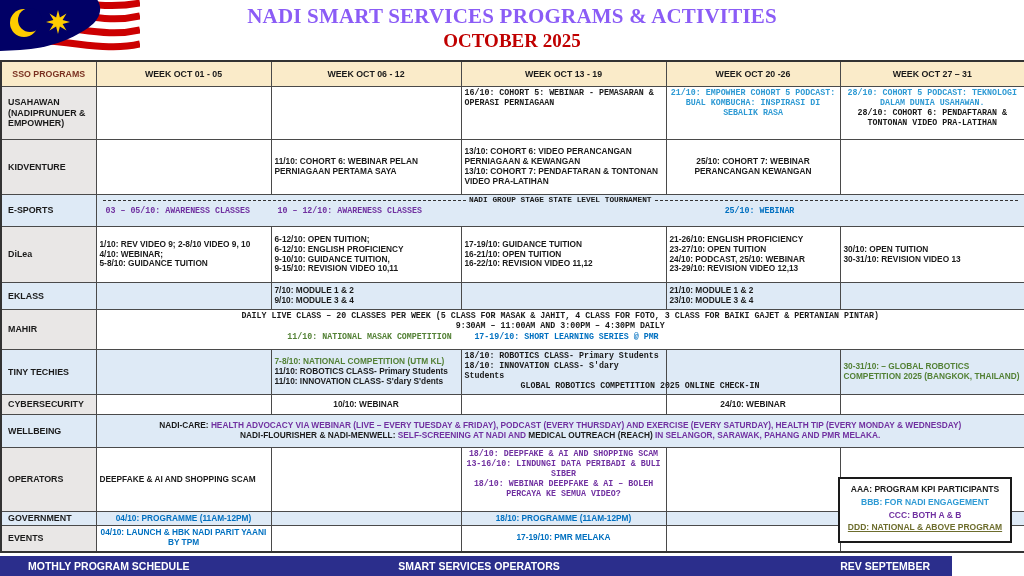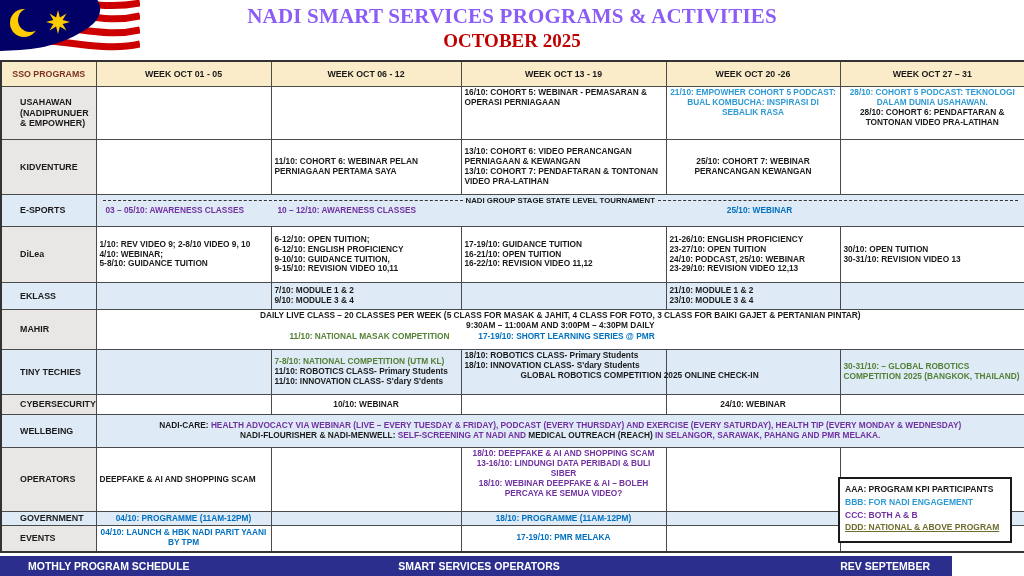--- a/index.html
+++ b/index.html
@@ -16,24 +16,24 @@
   .subtitle{font-family:"Liberation Serif", serif;font-weight:bold;font-size:19px;
          color:#C00000;margin-top:1px;}
 
   
   table.sched{position:absolute;top:60px;left:0;width:1024px;border-collapse:collapse;
         table-layout:fixed;border:2px solid #333;}
   td{border:1px solid #4a4a4a;padding:1px 3px;font-weight:bold;font-size:8.3px;
         line-height:1.2;color:#1a1a1a;overflow:visible;vertical-align:middle;}
   tr.head td{background:#FAEBC9;text-align:center;font-size:8.8px;height:22px;}
   td.corner{color:#7B3222;}
-  td.lbl{background:#E9E7E6;font-size:8.9px;padding-left:18px;}
+  td.lbl{background:#E9E7E6;font-size:8.9px;padding-left:6px;}
   tr.blue td{background:#DEEAF6;}
   tr.blue td.lbl{background:#DEEAF6;}
-  td.top{vertical-align:top;}
+  td.top{vertical-align:top;font-family:Liberation Mono, monospace;}
   td.ctr{text-align:center;}
   .c-blue{color:#0070C0;}
   .c-lblue{color:#2E9AD4;}
   .c-purple{color:#7030A0;}
   .c-green{color:#538135;}
   .c-olive{color:#6D6D2D;text-decoration:underline;}
   .c-black{color:#1a1a1a;}
 
   
   .spanwrap{position:relative;width:100%;height:100%;}
@@ -46,21 +46,21 @@
   .e3{left:660px;transform:translateX(-50%);}
   .m3a{left:270px;transform:translateX(-50%);}
   .m3b{left:467px;transform:translateX(-50%);}
   .mahir-line{text-align:center;}
 
   .overflow-line{white-space:nowrap;position:relative;z-index:4;margin-left:56px;}
 
   
   .legend{position:absolute;left:838px;top:477px;width:174px;height:66px;background:#fff;
         border:2px solid #1a1a1a;padding:4px 5px;box-sizing:border-box;z-index:10;
-        font-size:8.5px;font-weight:bold;line-height:1.5;}
+        font-size:8.5px;font-weight:bold;line-height:1.5;text-align:center;}
 
   
   .footer{position:absolute;left:0;bottom:0;width:952px;height:20px;background:#2B2E8C;
         display:flex;align-items:center;color:#fff;font-size:10.5px;font-weight:bold;
         box-sizing:border-box;padding:0 22px 0 28px;}
   .footer .fl{flex:1;text-align:left;}
   .footer .fc{flex:1;text-align:center;}
   .footer .fr{flex:1;text-align:right;}
 </style>
 </head>

